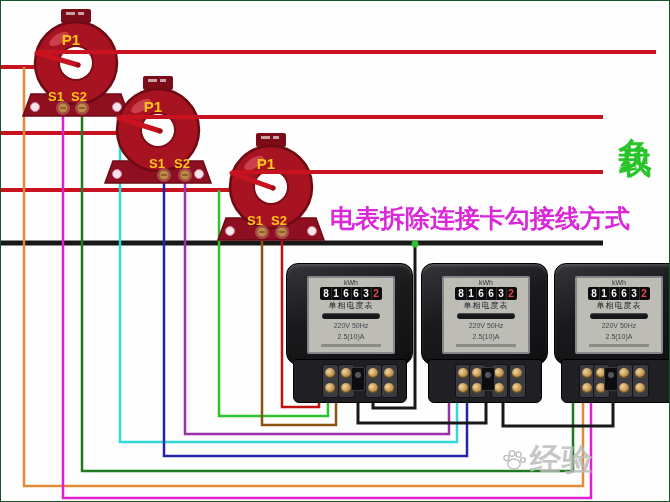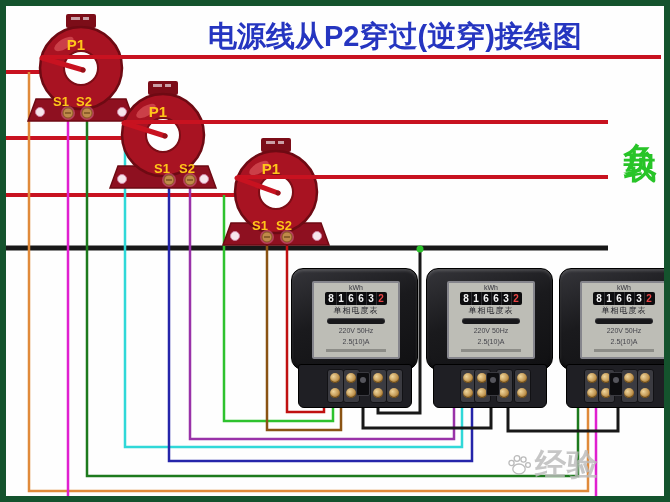--- a/index.html
+++ b/index.html
@@ -1,17 +1,17 @@
 <!DOCTYPE html>
 <html><head>
 <meta charset="utf-8">
 <style>
   html,body{margin:0;padding:0;background:#ffffff;}
   .canvas{position:relative;width:670px;height:502px;background:#fefefe;overflow:hidden;
-          border:6px solid #14532d;box-sizing:border-box;
+          border:1px solid #14532d;box-sizing:border-box;
           font-family:"Liberation Sans",sans-serif;}
   #diagram-svg{position:absolute;left:0;top:0;}
   .title{position:absolute;left:202px;top:11px;font-size:29px;font-weight:bold;white-space:nowrap;}
   .note{position:absolute;left:329px;top:201px;font-size:25px;font-weight:bold;white-space:nowrap;}
   .load{position:absolute;left:611px;top:110px;font-size:33px;font-weight:bold;
         writing-mode:vertical-rl;text-orientation:upright;letter-spacing:7px;}
   
   .meter{position:absolute;width:127px;height:140px;}
   .mcase{position:absolute;left:0;right:0;top:0;bottom:38px;border-radius:12px;border:1px solid #000;
          background:linear-gradient(160deg,#35353a 0%,#1a1a1d 45%,#101012 100%);
@@ -256,21 +256,21 @@
     <div class="cluster" style="left:70px">
       <div class="screw" style="top:3px"></div>
       <div class="screw" style="top:18px"></div>
     </div>
       <div class="mod" style="left:42px">
             <i></i>
           </div>
     </div>
       </div>
     </div>
-  <div class="title" style="color: rgb(37, 53, 192);">电源线从P2穿过(逆穿)接线图</div>
+  <div class="note" style="color: rgb(216, 40, 216);">电表拆除连接卡勾接线方式</div>
   <div class="load" style="color: rgb(40, 196, 40);">负载</div>
   <div class="watermark">
     <div class="wm-row">
       <svg width="26" height="26" viewBox="0 0 26 26">
         <g fill="rgba(255,255,255,.55)" stroke="rgba(180,180,180,.9)" stroke-width="1.3">
           <ellipse cx="13" cy="17" rx="6.2" ry="5"></ellipse>
           <circle cx="5.5" cy="11" r="2.6"></circle>
           <circle cx="11" cy="6.5" r="2.8"></circle>
           <circle cx="17.5" cy="7.5" r="2.6"></circle>
           <circle cx="22" cy="13" r="2.4"></circle>

